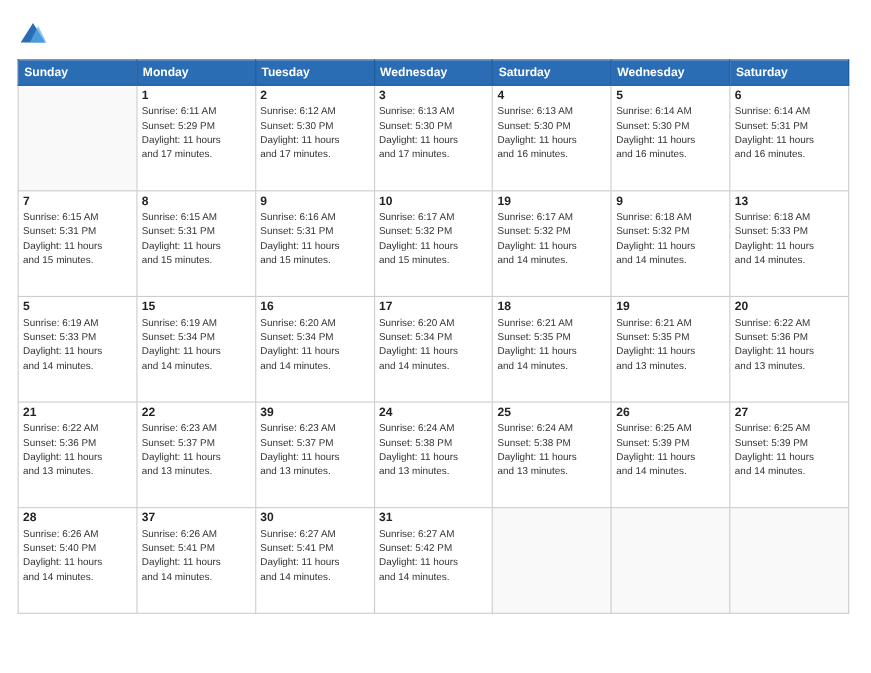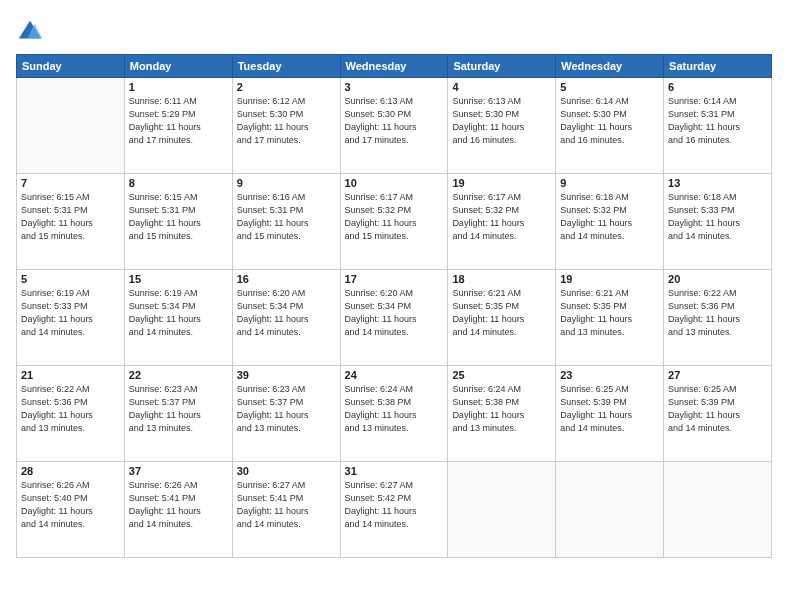--- a/index.html
+++ b/index.html
@@ -225,21 +225,21 @@
           </td>
           <td>
             <div class="day-num">24</div>
             <div class="day-info">Sunrise: 6:24 AM<br>Sunset: 5:38 PM<br>Daylight: 11 hours<br>and 13 minutes.</div>
           </td>
           <td>
             <div class="day-num">25</div>
             <div class="day-info">Sunrise: 6:24 AM<br>Sunset: 5:38 PM<br>Daylight: 11 hours<br>and 13 minutes.</div>
           </td>
           <td>
-            <div class="day-num">23</div>
+            <div class="day-num">26</div>
             <div class="day-info">Sunrise: 6:25 AM<br>Sunset: 5:39 PM<br>Daylight: 11 hours<br>and 14 minutes.</div>
           </td>
           <td>
             <div class="day-num">27</div>
             <div class="day-info">Sunrise: 6:25 AM<br>Sunset: 5:39 PM<br>Daylight: 11 hours<br>and 14 minutes.</div>
           </td>
         </tr>
         <tr>
           <td>
             <div class="day-num">28</div>

